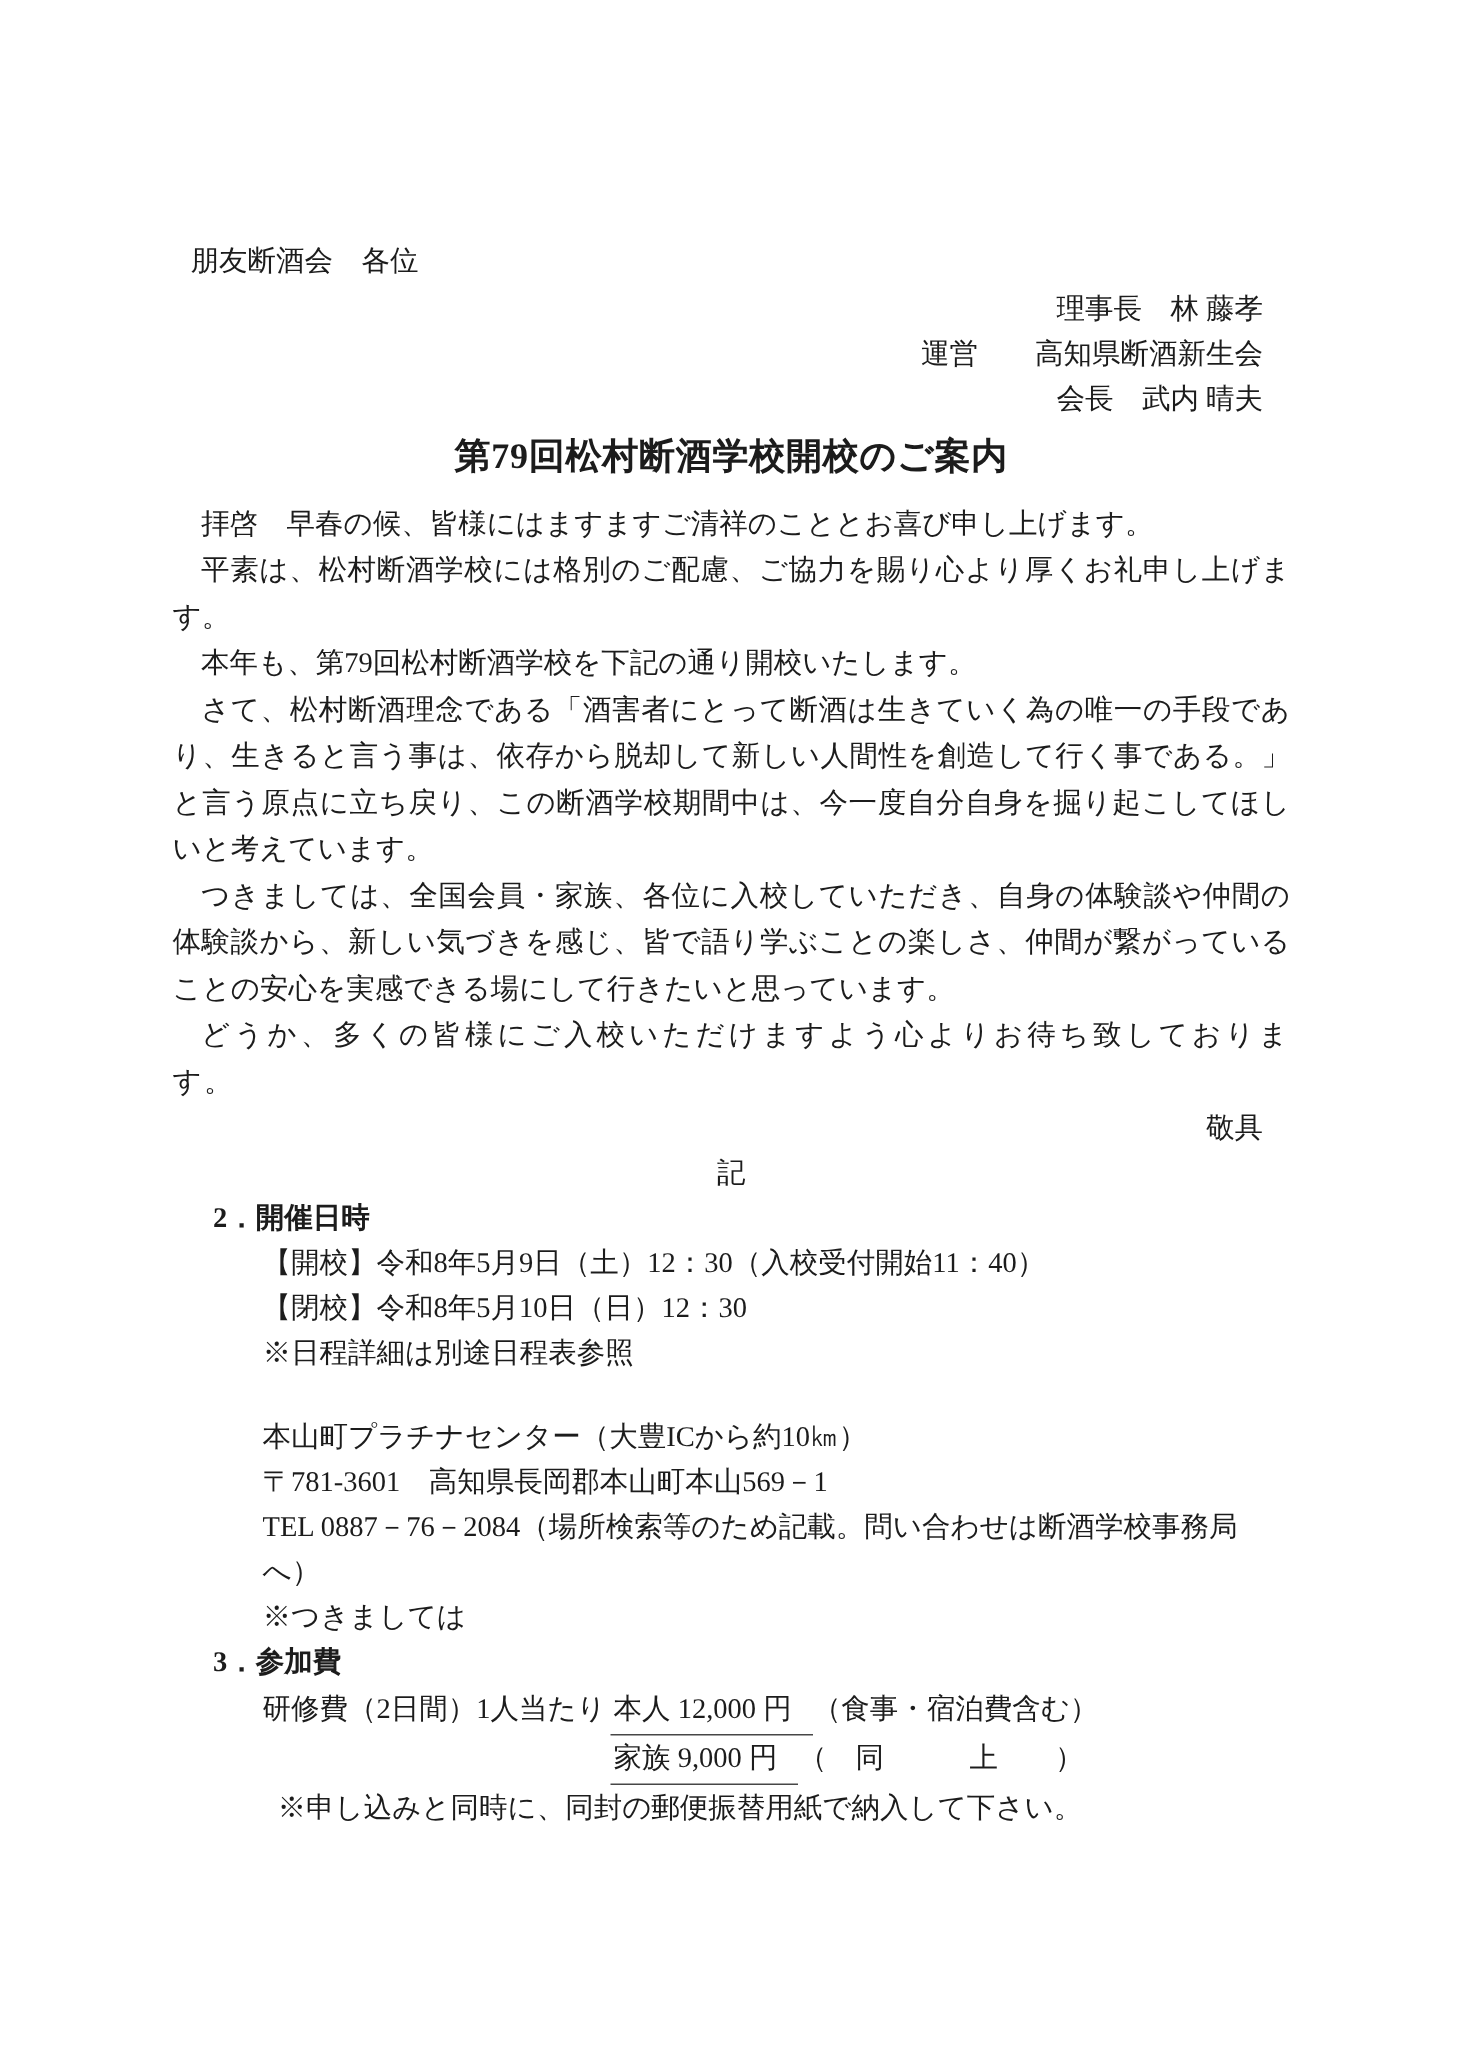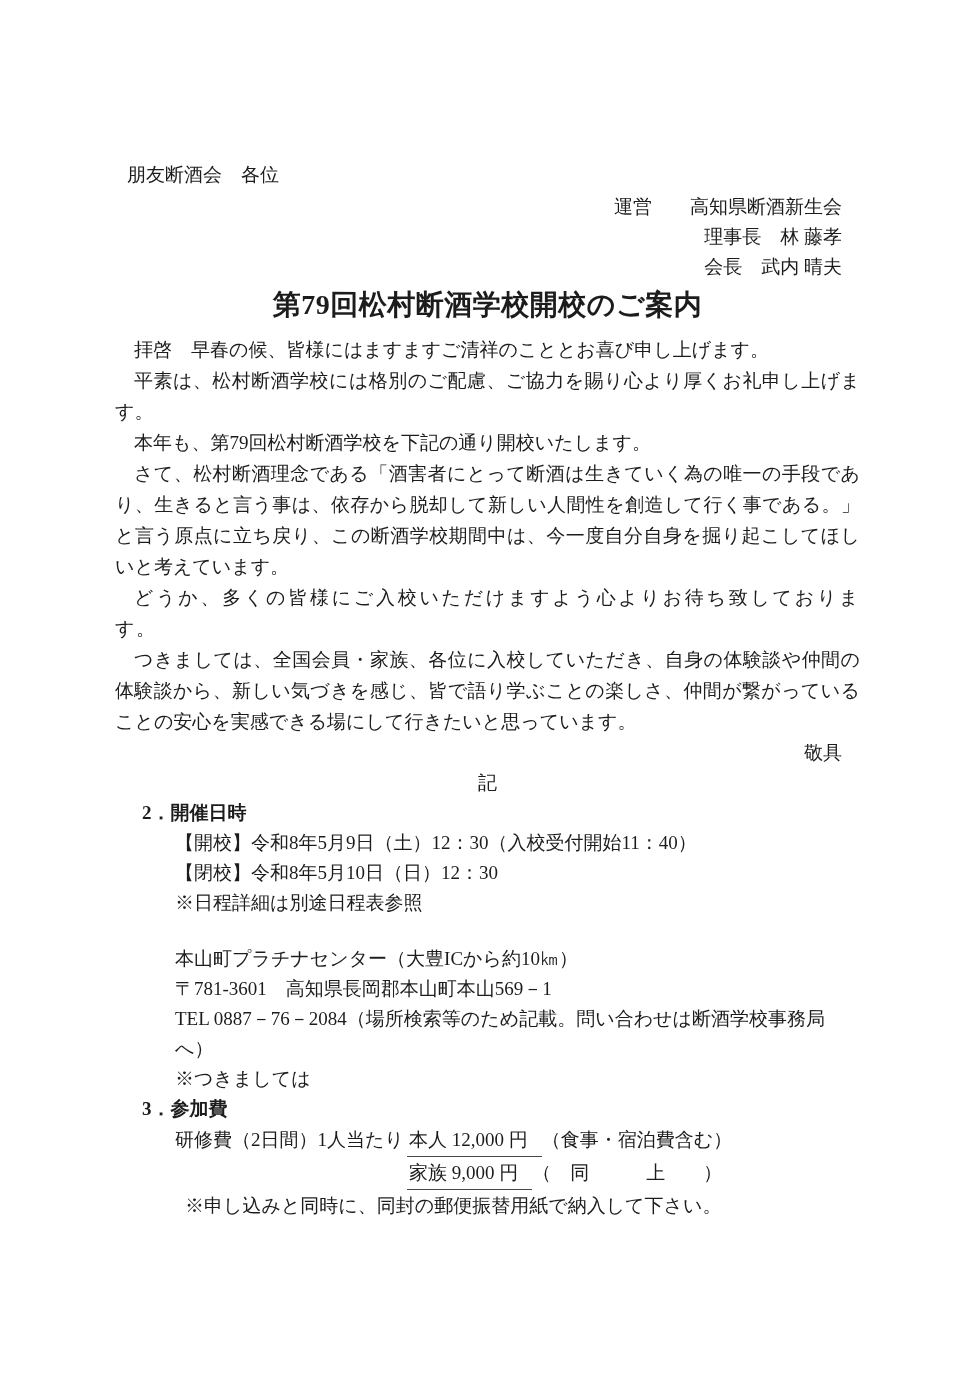--- a/index.html
+++ b/index.html
@@ -14,21 +14,21 @@
   }
   .page { padding: 156px 115px 0 115px; }
 
   .date-line { text-align: right; padding-right: 15px; line-height: 30px; }
   .recipient-line { line-height: 30px; margin-top: 4px; padding-left: 12px; }
   .sender-block { text-align: right; padding-right: 18px; margin-top: 2px; }
   .sender-block .sender-line { line-height: 30px; }
 
   .doc-title {
     text-align: center;
-    font-size: 28px;
+    font-size: 24px;
     font-weight: bold;
     margin-top: 8px;
     line-height: 30px;
     letter-spacing: 0.5px;
   }
 
   .paragraphs { margin-top: 14px; }
   .para {
     line-height: 31px;
     text-indent: 1em;
@@ -54,34 +54,34 @@
 </style>
 </head>
 <body>
 
 <div class="page">
 
 
   <div class="recipient-line">朋友断酒会　各位</div>
 
   <div class="sender-block">
+    <div class="sender-line">理事長　林 藤孝</div>
     <div class="sender-line">運営　　高知県断酒新生会</div>
-    <div class="sender-line">理事長　林 藤孝</div>
     <div class="sender-line">会長　武内 晴夫</div>
   </div>
 
   <div class="doc-title">第79回松村断酒学校開校のご案内</div>
 
   <div class="paragraphs">
     <p class="para">拝啓　早春の候、皆様にはますますご清祥のこととお喜び申し上げます。</p>
     <p class="para">平素は、松村断酒学校には格別のご配慮、ご協力を賜り心より厚くお礼申し上げます。</p>
     <p class="para">本年も、第79回松村断酒学校を下記の通り開校いたします。</p>
     <p class="para">さて、松村断酒理念である「酒害者にとって断酒は生きていく為の唯一の手段であり、生きると言う事は、依存から脱却して新しい人間性を創造して行く事である。」と言う原点に立ち戻り、この断酒学校期間中は、今一度自分自身を掘り起こしてほしいと考えています。</p>
+    <p class="para">つきましては、全国会員・家族、各位に入校していただき、自身の体験談や仲間の体験談から、新しい気づきを感じ、皆で語り学ぶことの楽しさ、仲間が繋がっていることの安心を実感できる場にして行きたいと思っています。</p>
     <p class="para spread">どうか、多くの皆様にご入校いただけますよう心よりお待ち致しております。</p>
-    <p class="para">つきましては、全国会員・家族、各位に入校していただき、自身の体験談や仲間の体験談から、新しい気づきを感じ、皆で語り学ぶことの楽しさ、仲間が繋がっていることの安心を実感できる場にして行きたいと思っています。</p>
   </div>
 
   <div class="closing-line">敬具</div>
 
   <div class="record-marker">記</div>
 
   <div class="section">
     <div class="section-heading">2．開催日時</div>
     <div class="section-line">【開校】令和8年5月9日（土）12：30（入校受付開始11：40）</div>
     <div class="section-line">【閉校】令和8年5月10日（日）12：30</div>

